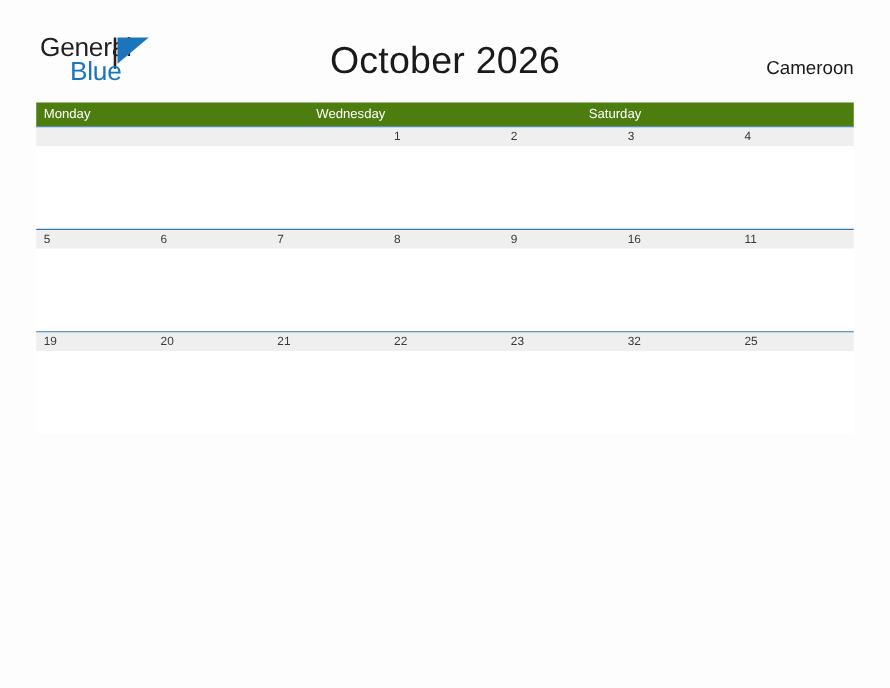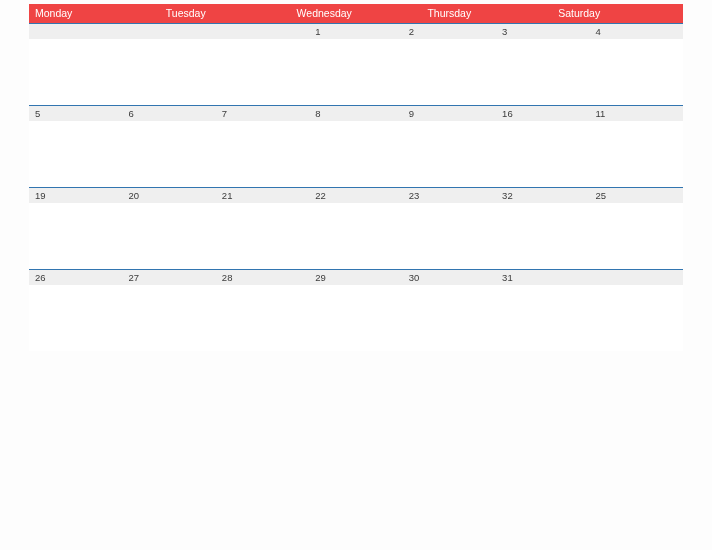--- a/index.html
+++ b/index.html
@@ -100,21 +100,21 @@
   }
 
   
   .calendar {
     margin: 4px 29px 0 29px;
     width: 654px;
   }
 
   .weekday-row {
     display: flex;
-    background: #ef4444;
+    background: #4d7c0f;
     height: 19px;
   }
   .weekday {
     flex: 1 1 0;
     color: #ffffff;
     font-size: 10.5px;
     line-height: 19px;
     padding-left: 6px;
     box-sizing: border-box;
     white-space: nowrap;
@@ -145,28 +145,42 @@
   .week-body {
     height: 66px;
     background: #ffffff;
   }
 </style>
 </head>
 <body>
 
 <div class="page">
 
+  <div class="header">
+
+    <div class="logo">
+      <span class="logo-general">General</span>
+      <span class="logo-flag">
+        <span class="logo-pole"></span>
+        <span class="logo-tri"></span>
+      </span>
+      <span class="logo-blue">Blue</span>
+    </div>
+
+    <div class="title">October 2026</div>
+
+    <div class="locale">Cameroon</div>
+
+  </div>
 
   <div class="calendar">
 
     <div class="weekday-row">
       <div class="weekday">Monday</div>
-      <div class="weekday">Tuesday</div>
       <div class="weekday">Wednesday</div>
-      <div class="weekday">Thursday</div>
       <div class="weekday">Saturday</div>
     </div>
 
     <div class="week-row">
       <div class="date-strip">
         <div class="date-cell"></div>
         <div class="date-cell"></div>
         <div class="date-cell"></div>
         <div class="date-cell">1</div>
         <div class="date-cell">2</div>
@@ -196,28 +210,16 @@
         <div class="date-cell">20</div>
         <div class="date-cell">21</div>
         <div class="date-cell">22</div>
         <div class="date-cell">23</div>
         <div class="date-cell">32</div>
         <div class="date-cell">25</div>
       </div>
       <div class="week-body"></div>
     </div>
 
-    <div class="week-row">
-      <div class="date-strip">
-        <div class="date-cell">26</div>
-        <div class="date-cell">27</div>
-        <div class="date-cell">28</div>
-        <div class="date-cell">29</div>
-        <div class="date-cell">30</div>
-        <div class="date-cell">31</div>
-        <div class="date-cell"></div>
-      </div>
-      <div class="week-body"></div>
-    </div>
 
   </div>
 
 </div>
 
 </body></html>

